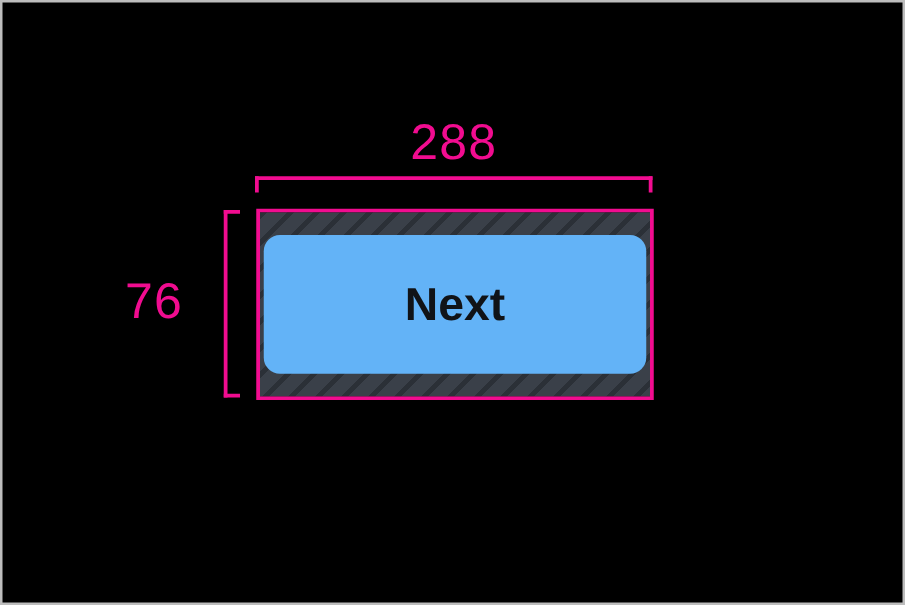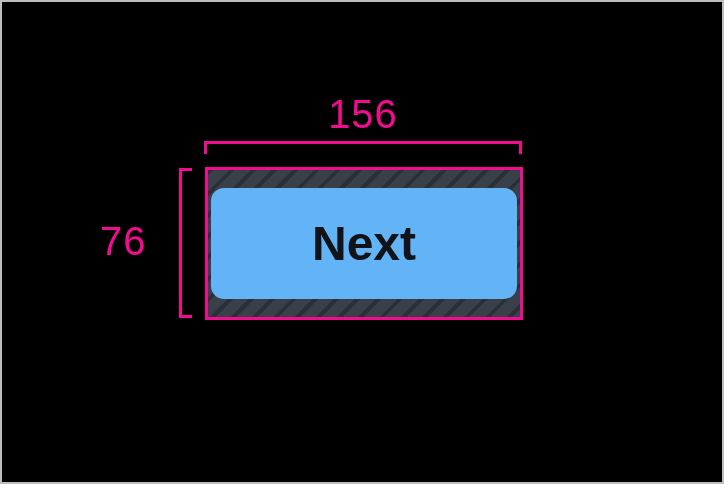--- a/index.html
+++ b/index.html
@@ -94,34 +94,34 @@
     position: absolute;
     left: 3px;
     right: 3px;
     top: 18px;
     bottom: 18px;
     border: none;
     border-radius: 13px;
     background: var(--button-bg);
     color: var(--button-text);
     font-family: "Liberation Sans", sans-serif;
-    font-size: 48px;
+    font-size: 37px;
     font-weight: 600;
     display: flex;
     align-items: center;
     justify-content: center;
     cursor: pointer;
   }
 </style>
 </head>
 <body>
 
 <div class="frame">
 
-  <div class="dim-label width-label">156</div>
+  <div class="dim-label width-label">288</div>
 
   <div class="width-bracket"></div>
 
   <div class="dim-label height-label">76</div>
 
   <div class="height-bracket"></div>
 
   <div class="selection">
     <div class="padding-hatch"></div>
     <button class="next-button">Next</button>

